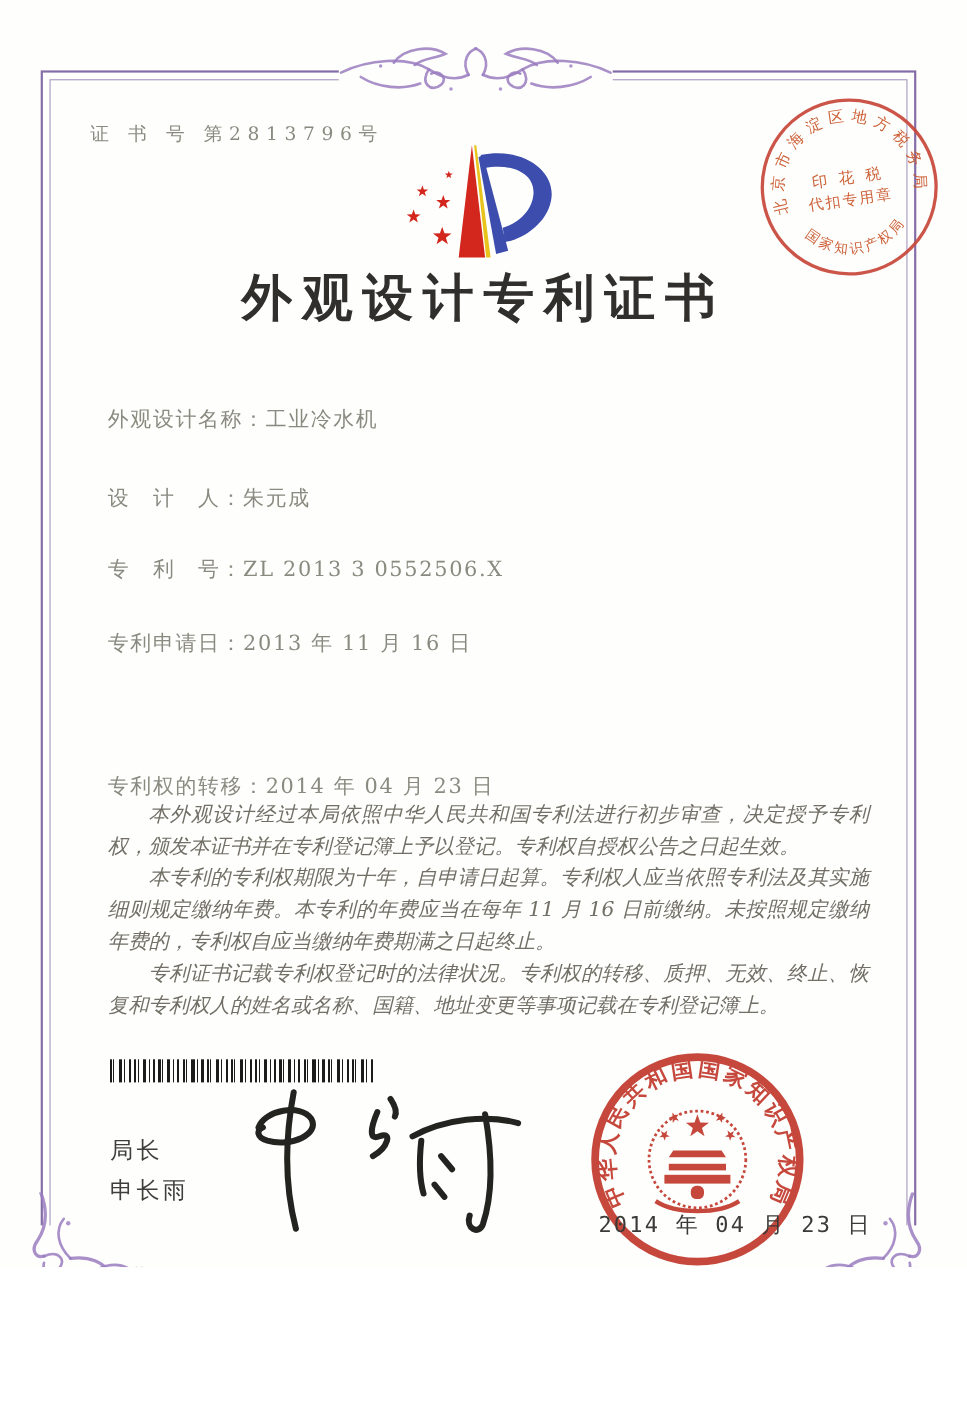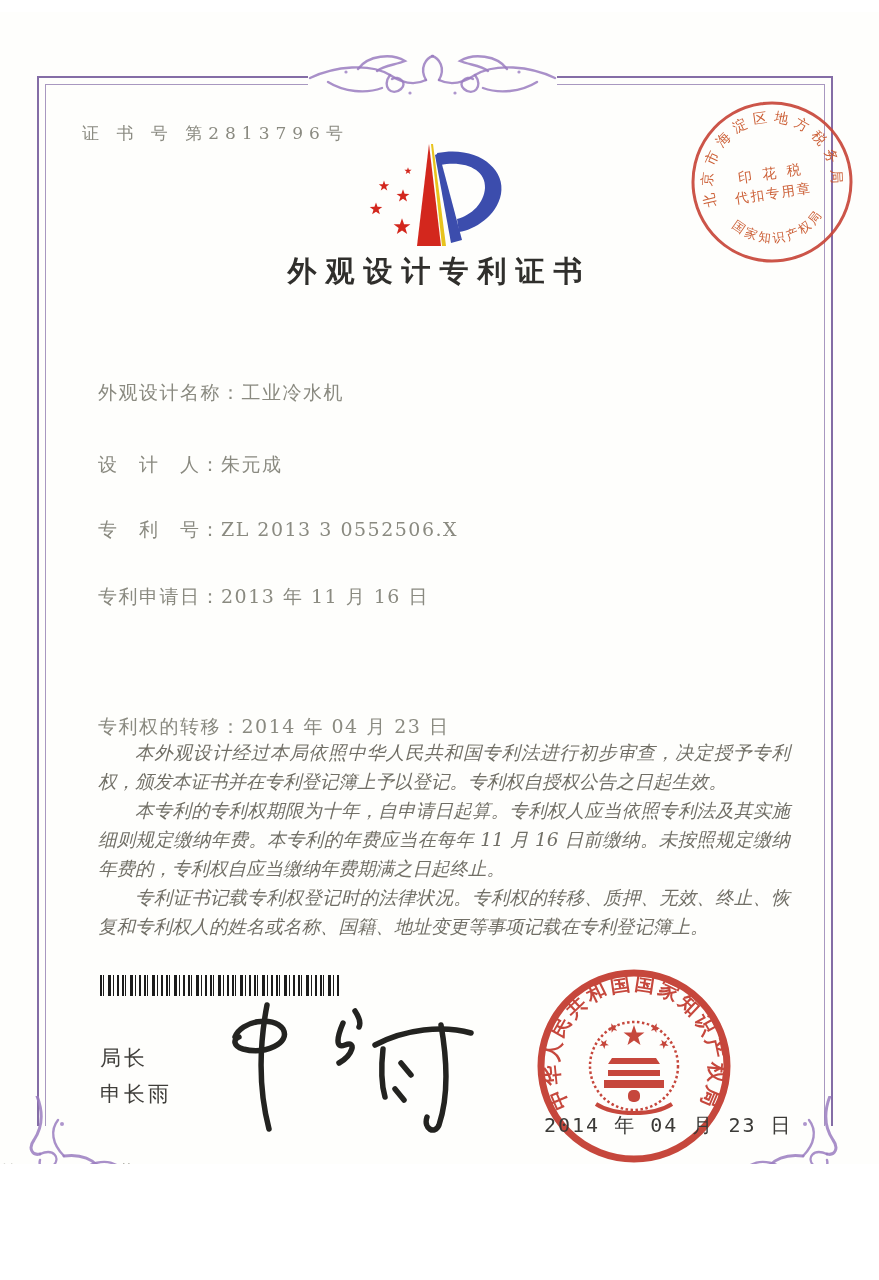--- a/index.html
+++ b/index.html
@@ -1,33 +1,33 @@
 <!DOCTYPE html>
 <html style="--frame: #6e5497; --ornament: #9a7cc0; --seal-red: #c23a2e; --stamp-red: #c8473a; --stamp-text: #c85327; --logo-red: #d3271d; --logo-blue: #3c4dad; --logo-yellow: #e8c31c; --title-ink: #302f2c; --faded-ink: #8a8a80; --body-ink: #716f66; --dark-ink: #3f3e3a; --barcode-ink: #1b1b1b; --signature-ink: #181815; --footer-ink: #9c9c93; --date-ink: #3b3a37;"><head>
 <meta charset="utf-8">
 <style>
   html,body{margin:0;padding:0;background:#ffffff;}
   .page{
-    position:relative;width:879px;height:1152px;margin:12px auto;
+    position:relative;width:879px;height:1152px;margin:0 auto;
     background:#fefefc;overflow:hidden;
     font-family:"DejaVu Serif","Liberation Serif",serif;
   }
   
   .frame-outer{position:absolute;left:37px;top:64px;width:792px;height:1153px;
     border:2.5px solid var(--frame);opacity:.85;}
   .frame-inner{position:absolute;left:45px;top:72px;width:778px;height:1139px;
     border:1px solid var(--frame);opacity:.6;}
   .ornament{position:absolute;}
   .ornament svg{display:block;}
   
   .cert-no{position:absolute;left:82px;top:110px;font-size:17px;letter-spacing:6px;
     color:var(--faded-ink);}
   .logo{position:absolute;left:360px;top:127px;width:150px;height:114px;}
   .title{position:absolute;left:0;right:0;top:240px;text-align:center;
-    font-size:29px;letter-spacing:9px;font-weight:600;color:var(--title-ink);}
+    font-size:46px;letter-spacing:9px;font-weight:600;color:var(--title-ink);}
   
   .field-row{position:absolute;left:98px;font-size:19px;letter-spacing:1.5px;
     color:var(--faded-ink);white-space:nowrap;}
   .fvalue{color:var(--faded-ink);}
   
   .body-text{position:absolute;left:98px;top:726px;width:692px;
     font-size:18.5px;line-height:29px;color:var(--body-ink);text-align:justify;font-style:italic;}
   .body-text p{margin:0;text-indent:2em;}
   
   .barcode{position:absolute;left:100px;top:963px;width:240px;height:21px;

